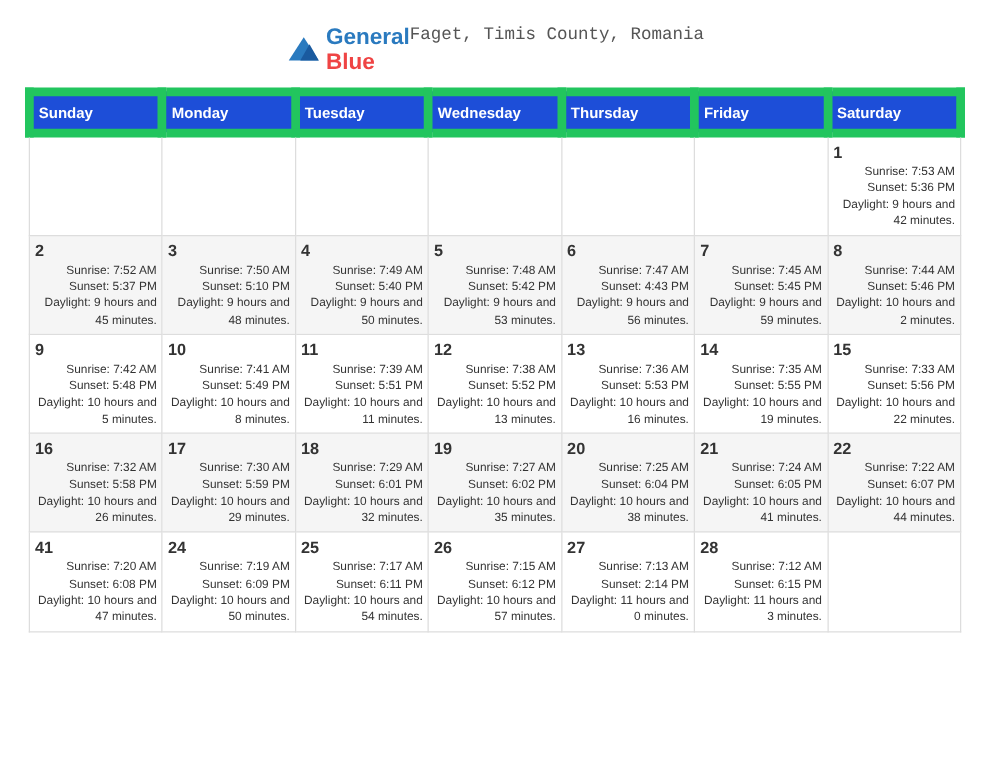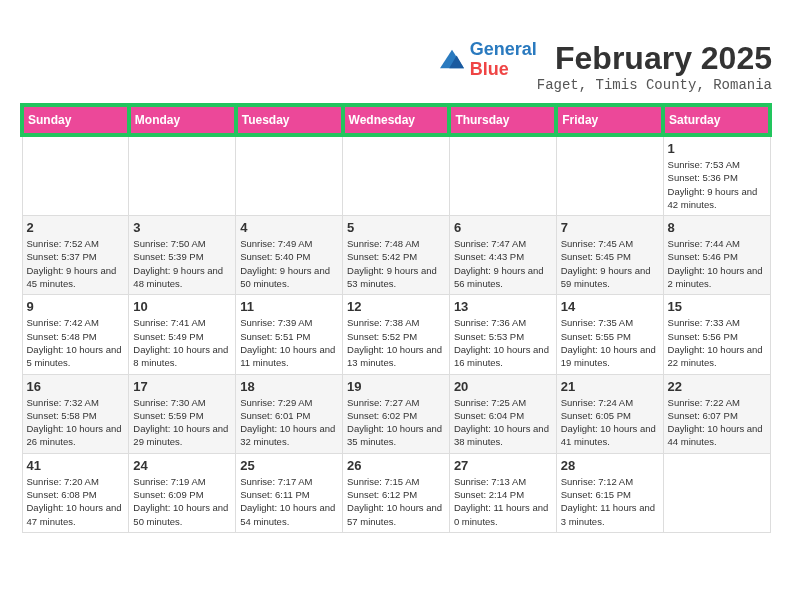--- a/index.html
+++ b/index.html
@@ -5,24 +5,23 @@
     * { box-sizing: border-box; margin: 0; padding: 0; }
     body {
       font-family: Arial, sans-serif;
       background: #fff;
       width: 792px;
       min-height: 612px;
       padding: 20px;
     }
     .header-area {
       display: flex;
-      justify-content: flex-end;
+      justify-content: center;
       align-items: flex-start;
       margin-bottom: 10px;
-      margin-top: 20px;
     }
     .logo {
       display: flex;
       align-items: center;
       gap: 4px;
     }
     .logo-text {
       font-size: 18px;
       font-weight: bold;
       color: #333;
@@ -47,27 +46,27 @@
       font-size: 14px;
       color: #555;
       font-family: Liberation Mono, monospace;
     }
     .calendar {
       width: 100%;
       border-collapse: collapse;
       border: 1px solid #ccc;
     }
     .calendar th {
-      background-color: #ec4899;
+      background-color: #1d4ed8;
       color: #fff;
       font-size: 12px;
       font-weight: bold;
       padding: 6px 4px;
       text-align: left;
-      border: 4px solid #22c55e;
+      border: 7px solid #22c55e;
     }
     .calendar td {
       vertical-align: top;
       border: 1px solid #ddd;
       padding: 4px;
       width: calc(100% / 7);
       min-height: 80px;
       font-size: 10px;
       color: #333;
       background: #fff;
@@ -78,38 +77,38 @@
     .day-num {
       font-size: 13px;
       font-weight: bold;
       display: block;
       margin-bottom: 2px;
     }
     .day-info {
       font-size: 9.5px;
       line-height: 1.4;
       color: #333;
+      text-align: right;
     }
   </style>
 </head>
 <body>
 
 <div class="header-area">
   <div class="logo">
     <svg class="logo-icon" viewBox="0 0 30 26" xmlns="http://www.w3.org/2000/svg">
       <polygon points="15,2 28,22 2,22" fill="#2a7abf"></polygon>
       <polygon points="20,8 28,22 12,22" fill="#1a5a9f"></polygon>
     </svg>
     <div class="logo-text">
       <div><span>General</span></div>
       <div><span style="color:#ef4444">Blue</span></div>
     </div>
   </div>
   <div class="title-area">
-    <div class="month-title">February 2025</div>
     <div class="location-title">Faget, Timis County, Romania</div>
   </div>
 </div>
 
 <table class="calendar">
   <thead>
     <tr id="weekday-header">
     <th>Sunday</th>
         <th>Monday</th>
         <th>Tuesday</th>
@@ -137,21 +136,21 @@
       <tr>
         <td class="alt-row">
           <span class="day-num">2</span>
           <div class="day-info">Sunrise: 7:52 AM
 Sunset: 5:37 PM
 Daylight: 9 hours and 45 minutes.</div>
         </td>
         <td class="alt-row">
           <span class="day-num">3</span>
           <div class="day-info">Sunrise: 7:50 AM
-Sunset: 5:39 PM
+Sunset: 5:10 PM
 Daylight: 9 hours and 48 minutes.</div>
         </td>
         <td class="alt-row">
           <span class="day-num">4</span>
           <div class="day-info">Sunrise: 7:49 AM
 Sunset: 5:40 PM
 Daylight: 9 hours and 50 minutes.</div>
         </td>
         <td class="alt-row">
           <span class="day-num">5</span>

